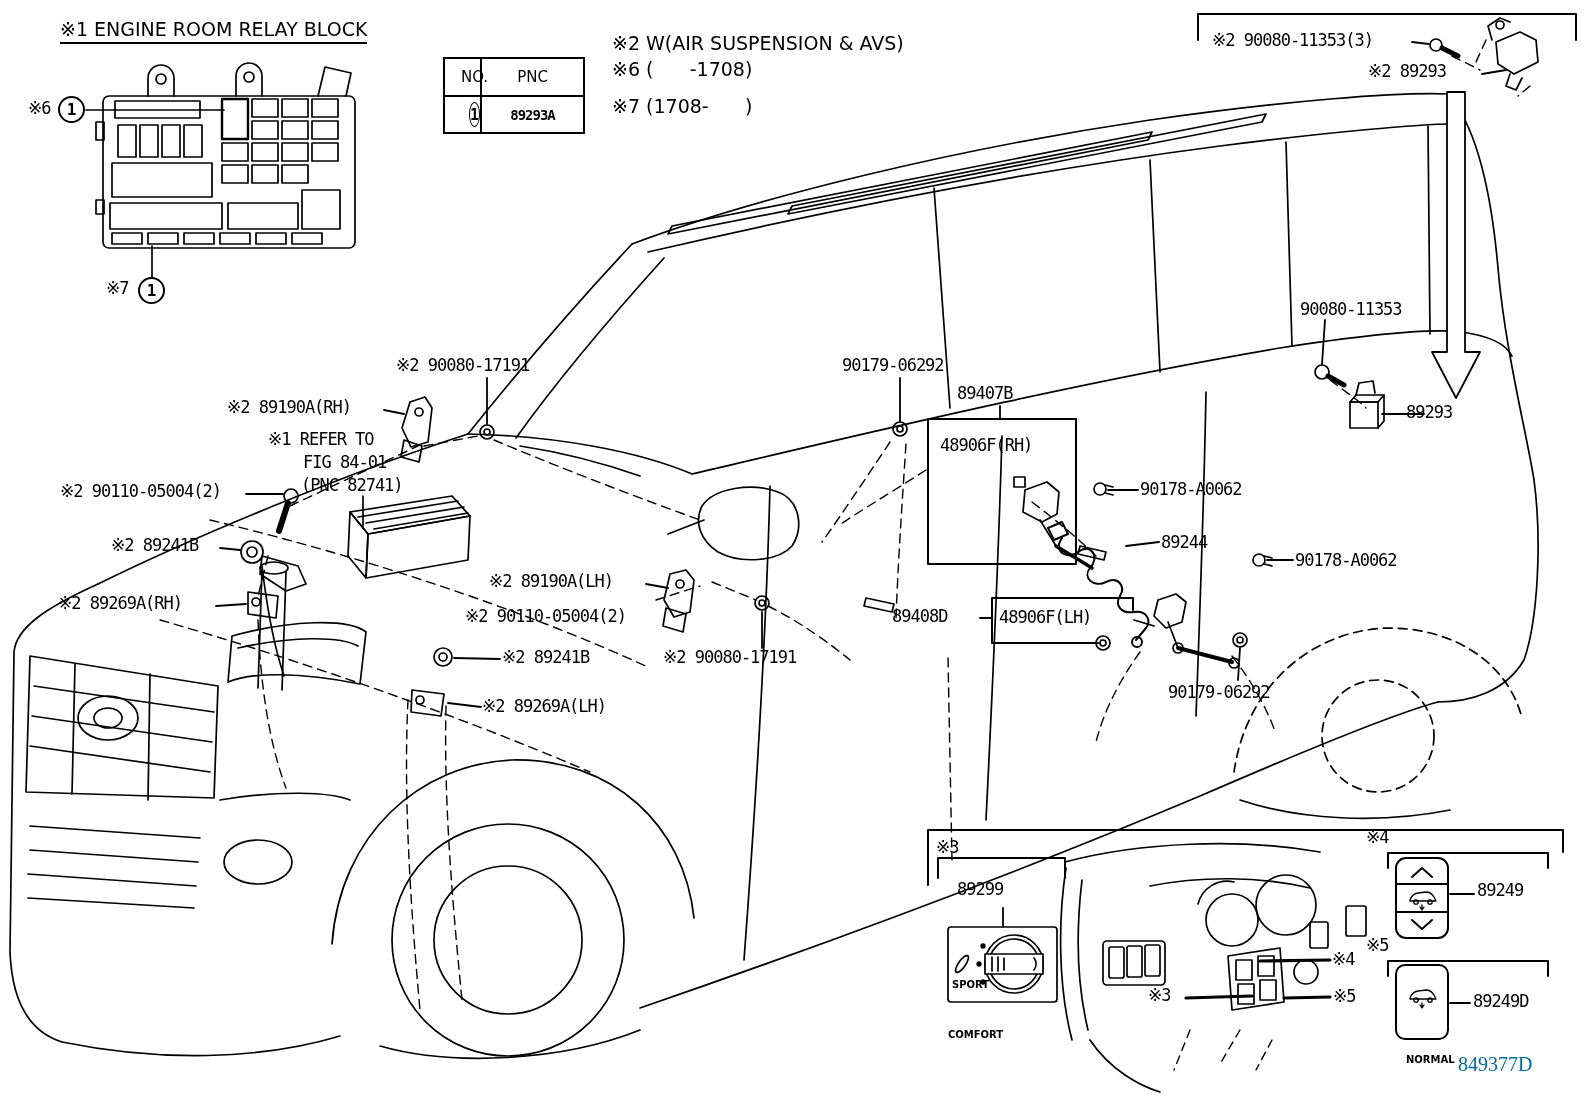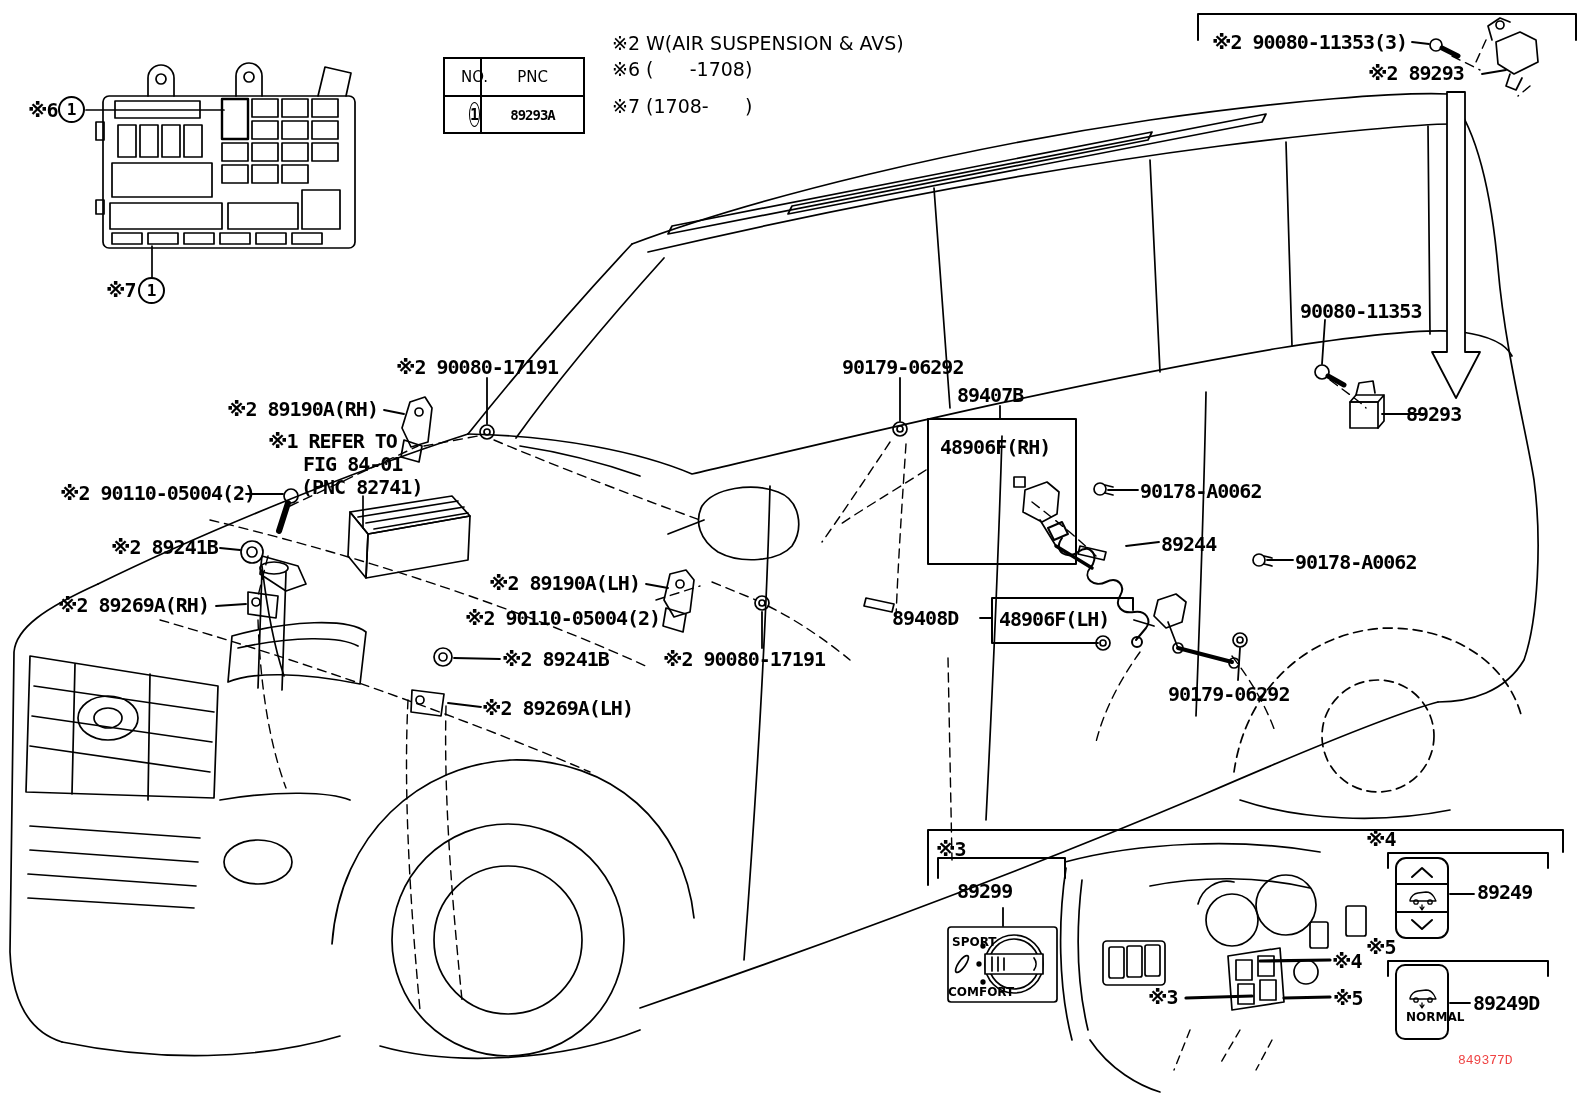--- a/index.html
+++ b/index.html
@@ -1,27 +1,27 @@
 <!DOCTYPE html>
 <html><head>
 <meta charset="utf-8">
 <style>
   html,body{margin:0;padding:0;background:#fff;}
   #stage{position:relative;width:1592px;height:1099px;background:#fff;overflow:hidden;
          font-family:"DejaVu Sans",sans-serif;color:#000;}
   #art{position:absolute;left:0;top:0;}
   .lbl{position:absolute;font-family:"DejaVu Sans Mono","DejaVu Sans",monospace;
-       font-weight:bold;font-size:20px;letter-spacing:-1px;line-height:1;white-space:pre;}
+       font-weight:normal;font-size:17px;letter-spacing:-1px;line-height:1;white-space:pre;}
   .note{position:absolute;font-family:"DejaVu Sans",sans-serif;font-weight:normal;
         font-size:19px;line-height:1.15;white-space:pre;}
   .title{position:absolute;font-family:"DejaVu Sans",sans-serif;font-size:19px;
          border-bottom:2px solid #000;padding-bottom:2px;white-space:pre;}
   .tiny{position:absolute;font-family:"DejaVu Sans",sans-serif;font-weight:bold;
-        font-size:12px;letter-spacing:0;line-height:1;}
-  .code{position:absolute;font-family:Liberation Mono, monospace;font-size:13px;color:#ef4444;}
+        font-size:10px;letter-spacing:0;line-height:1;margin-top:44px;}
+  .code{position:absolute;font-family:Liberation Serif, serif;font-size:20px;color:#0369a1;}
   .circ{position:absolute;width:27px;height:27px;border:2px solid #000;border-radius:50%;
         font-family:"DejaVu Sans Mono",monospace;font-weight:bold;font-size:16px;
         display:flex;align-items:center;justify-content:center;background:#fff;box-sizing:border-box;}
   
   #pnc-table{position:absolute;left:443px;top:57px;width:142px;border:2px solid #000;
              background:#fff;box-sizing:border-box;}
   #pnc-table .row{display:flex;}
   #pnc-table .row+.row{border-top:2px solid #000;}
   #pnc-table .c1{width:37px;border-right:2px solid #000;display:flex;align-items:center;
                  justify-content:center;box-sizing:border-box;padding-left:24px;}
@@ -346,20 +346,21 @@
     <rect x="1396" y="965" width="52" height="74" rx="9" fill="#fff" stroke-width="2"></rect>
     <g stroke-width="1.3">
       <path d="M1410,998 q2,-6 8,-7 l8,-1 q5,0 8,5 l2,4 l-26,0 z"></path>
       <circle cx="1416" cy="1000" r="2.2"></circle>
           <circle cx="1430" cy="1000" r="2.2"></circle>
       <path d="M1422,1003 v3 m-2,-1 l2,3 2,-3"></path>
     </g>
   </g>
 </svg>
 
+<div class="title" style="left:60px;top:18px;">※1 ENGINE ROOM RELAY BLOCK</div>
 
 <div class="lbl" style="left:28px;top:100px;">※6</div>
 <div class="circ" style="left:58px;top:96px;">1</div>
 <div class="lbl" style="left:106px;top:280px;">※7</div>
 <div class="circ" style="left:138px;top:277px;">1</div>
 
 <div id="pnc-table">
   <div class="row hdr">
     <div class="c1">NO.</div>
     <div class="c2">PNC</div>

